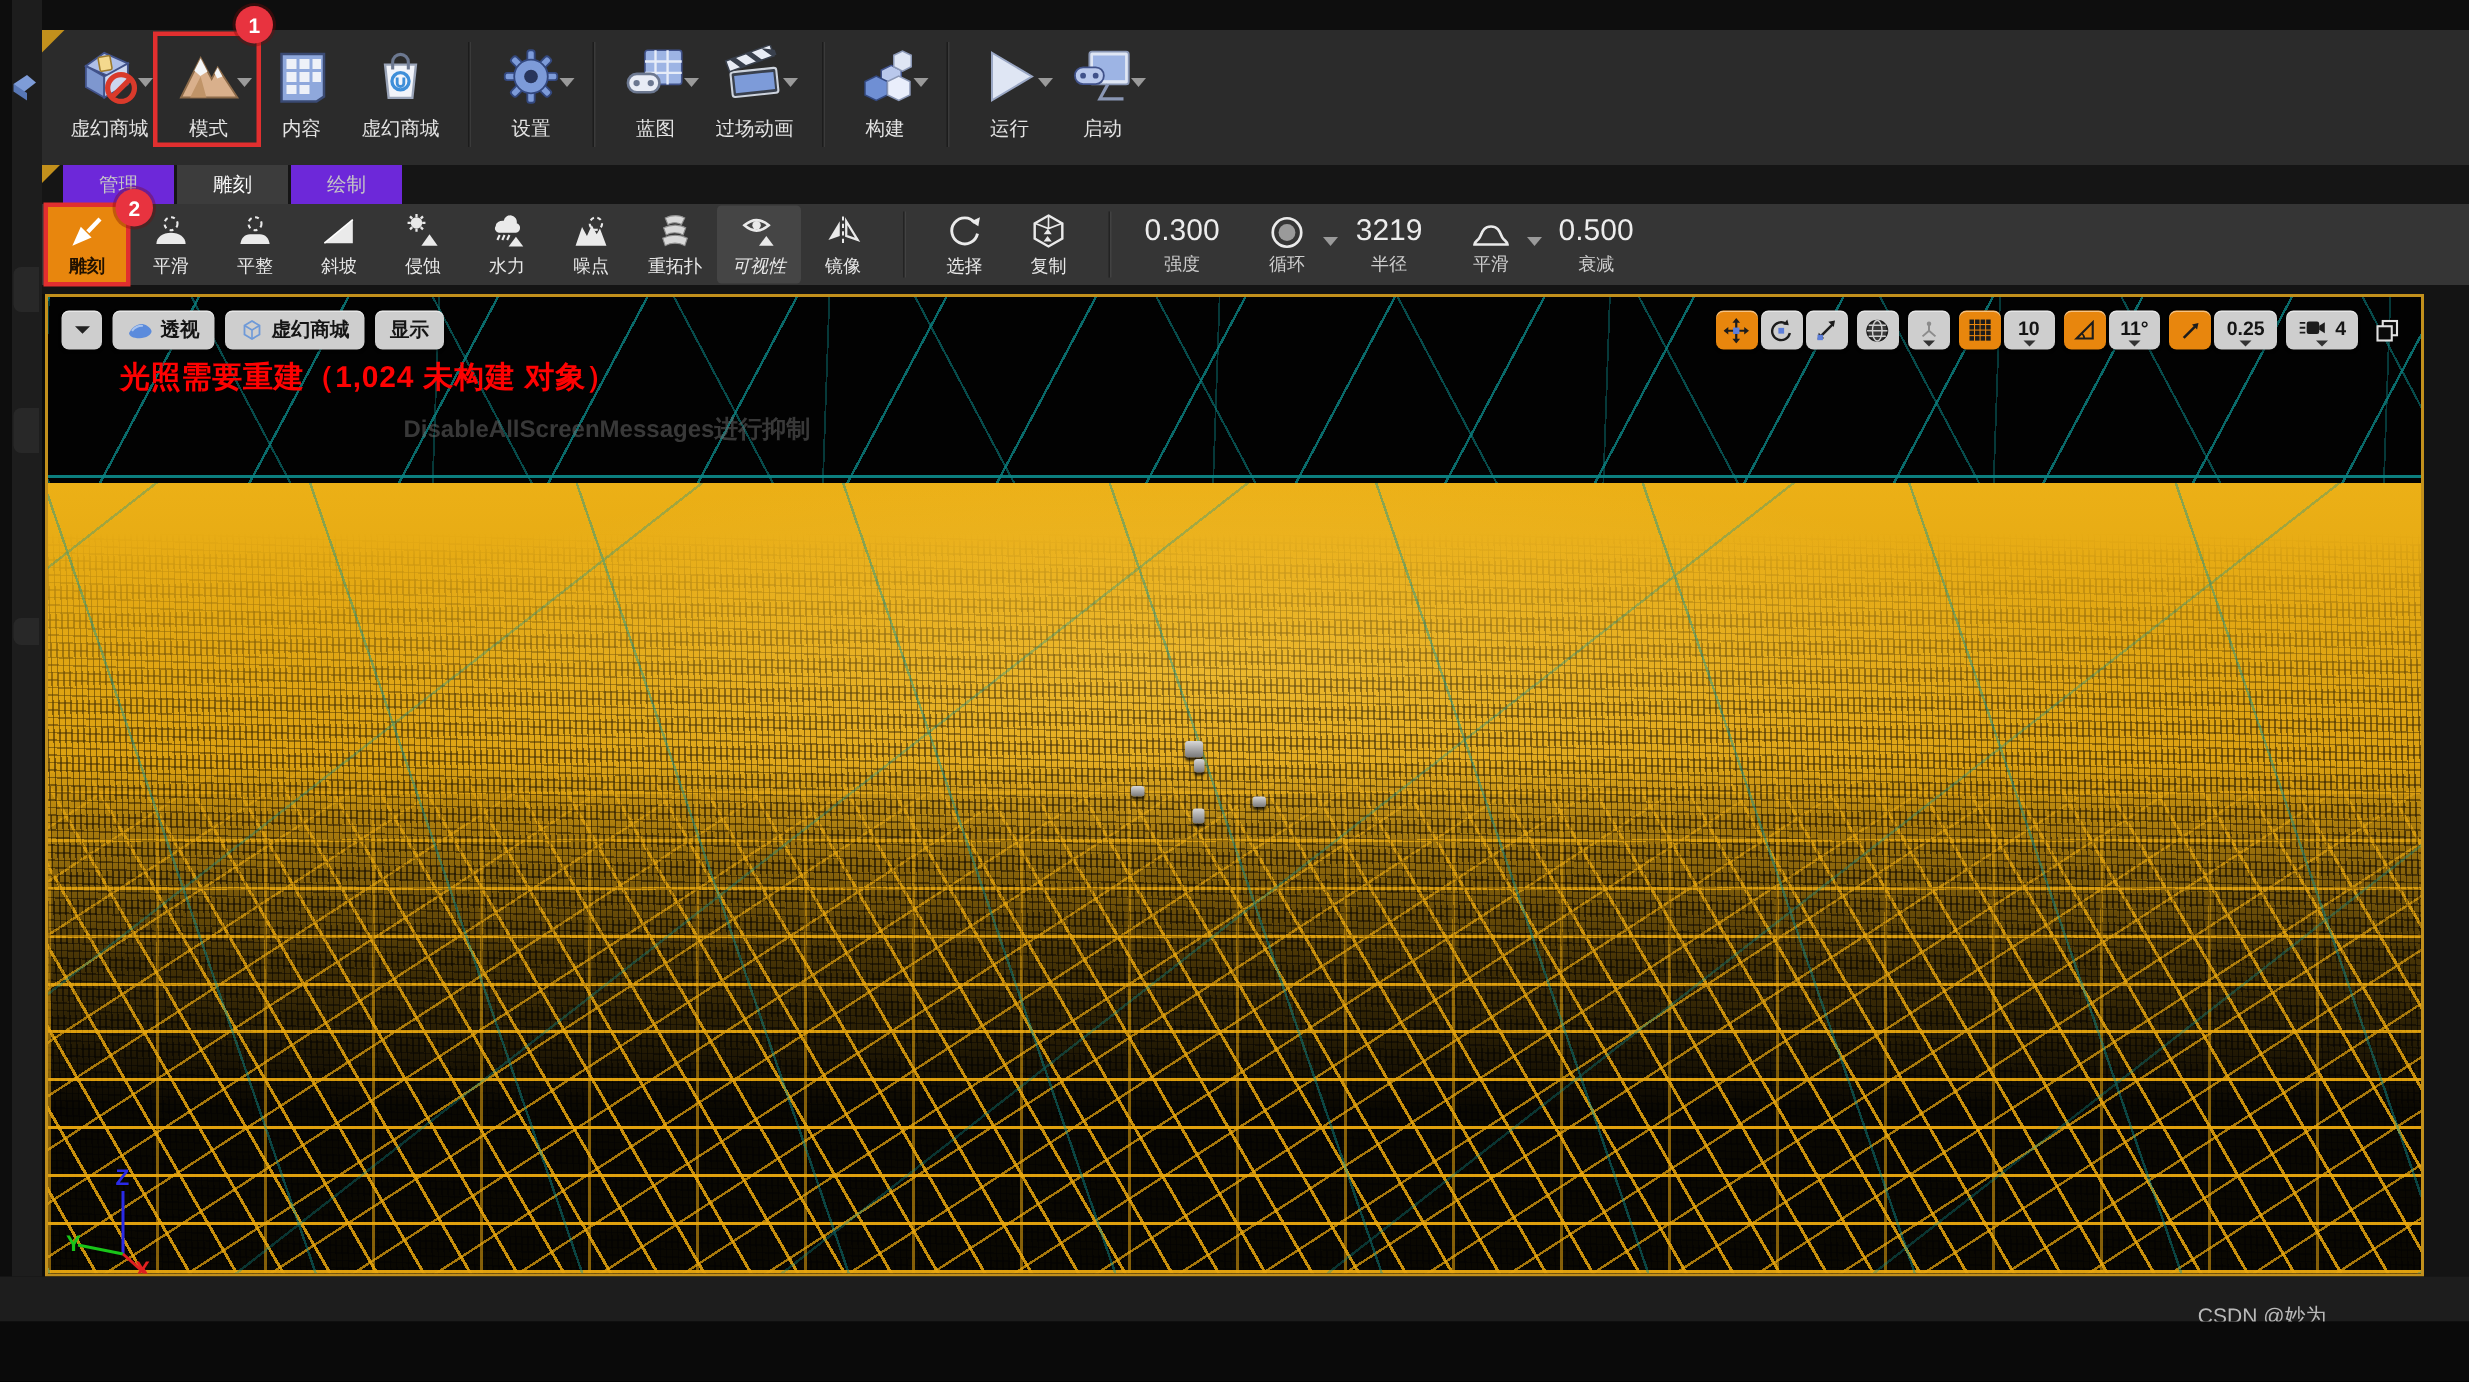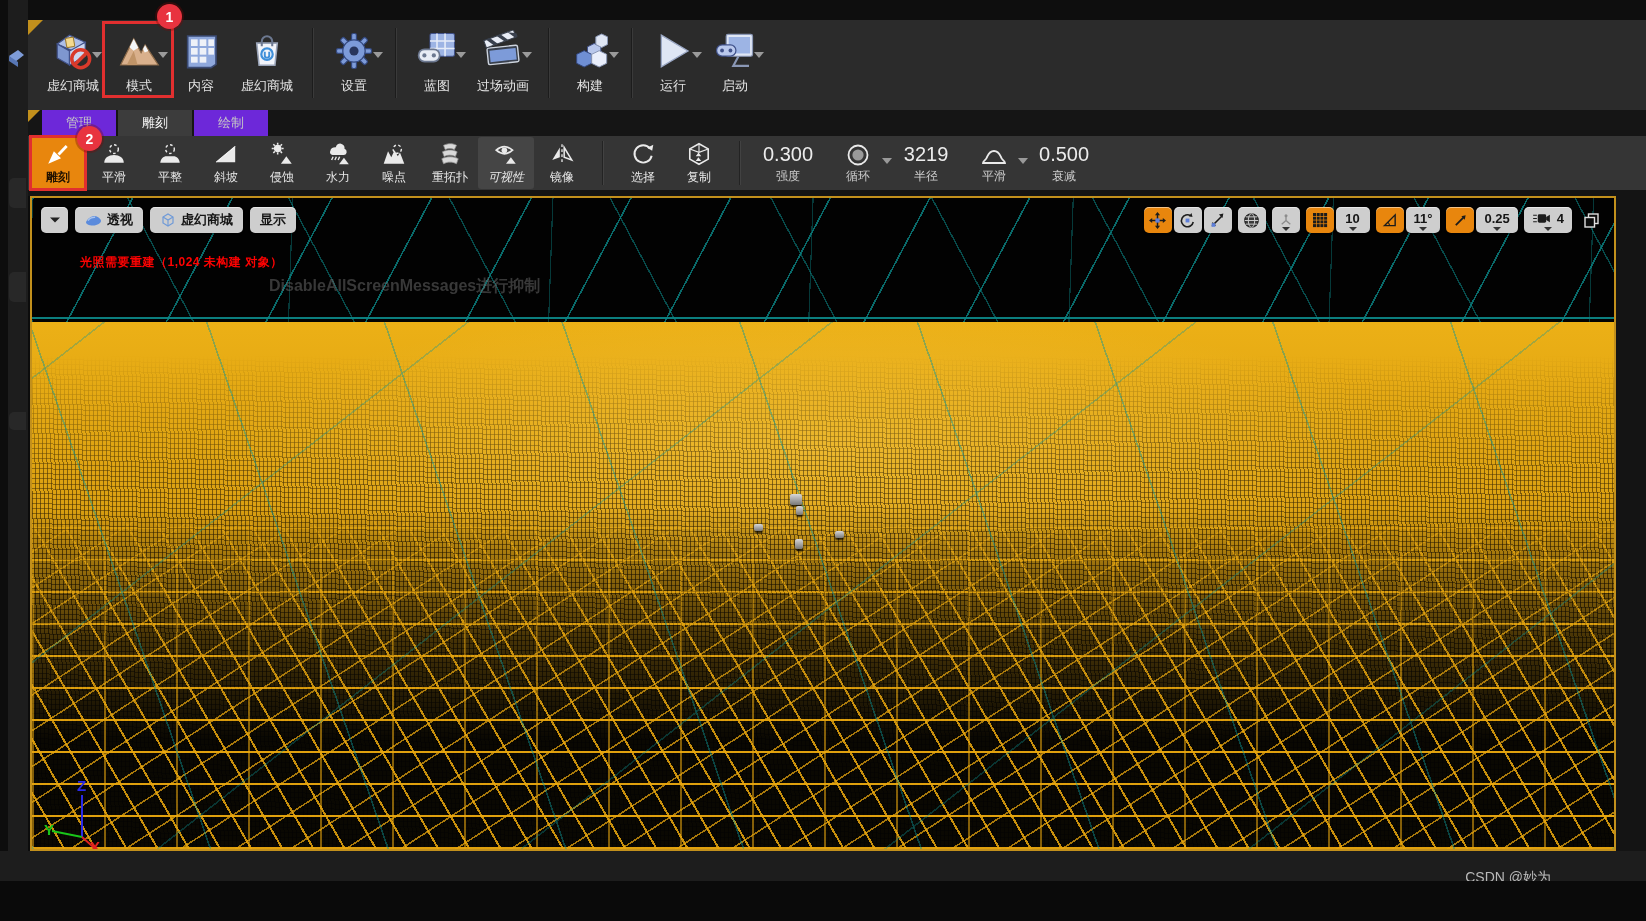--- a/index.html
+++ b/index.html
@@ -94,21 +94,21 @@
       repeating-linear-gradient(-33deg, rgba(235,168,14,.7) 0 1.6px, transparent 1.6px 30px),
       rgba(2,2,2,.96);
     -webkit-mask-image:linear-gradient(to bottom, transparent 0, rgba(0,0,0,.7) 130px, #000 230px);
     mask-image:linear-gradient(to bottom, transparent 0, rgba(0,0,0,.7) 130px, #000 230px); }
   .terrain-teal { position:absolute; inset:0; opacity:.55;
     background:
       repeating-linear-gradient(71deg, rgba(14,150,150,.8) 0 1.6px, transparent 1.6px 168px),
       repeating-linear-gradient(-38deg, rgba(14,150,150,.6) 0 1.6px, transparent 1.6px 224px); }
 
   
-  .warn1 { position:absolute; left:48px; top:56px; color:#fd0202; font-size:12px; font-weight:bold; letter-spacing:.5px; }
+  .warn1 { position:absolute; left:48px; top:40px; color:#fd0202; font-size:20px; font-weight:bold; letter-spacing:.5px; }
   .warn2 { position:absolute; left:218px; top:78px; color:rgba(110,110,110,.5); font-size:16px; font-weight:bold;margin-left:19px; }
 
   
   .vp-topleft { position:absolute; top:9px; left:9px; display:flex; gap:7px; z-index:10; }
   .vp-btn { height:26px; background:#cecece; border-radius:5px; display:flex; align-items:center;
     padding:0 10px; font-size:13px; font-weight:bold; color:#151515; gap:5px;
     box-shadow:inset 0 1px 0 rgba(255,255,255,.5), 0 1px 2px rgba(0,0,0,.6); }
   .vp-btn.sq { width:27px; padding:0; justify-content:center; }
 
   .vp-topright { position:absolute; top:9px; right:10px; display:flex; gap:6px; align-items:center; z-index:10; }

